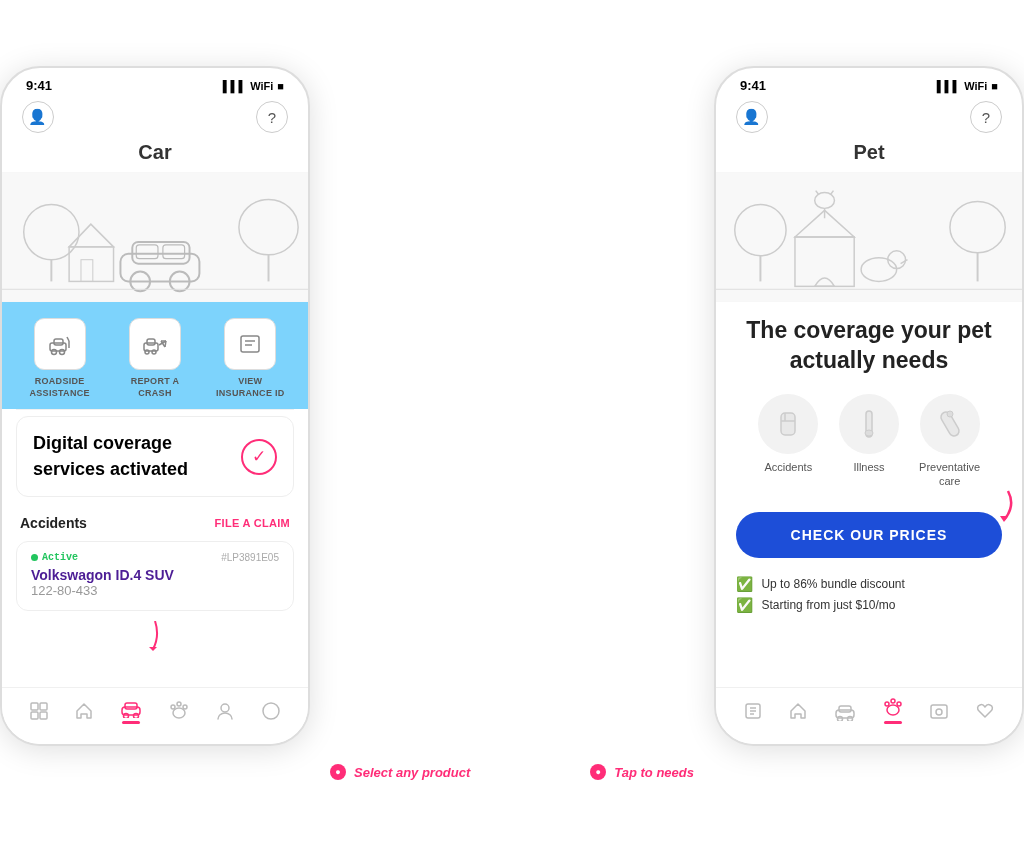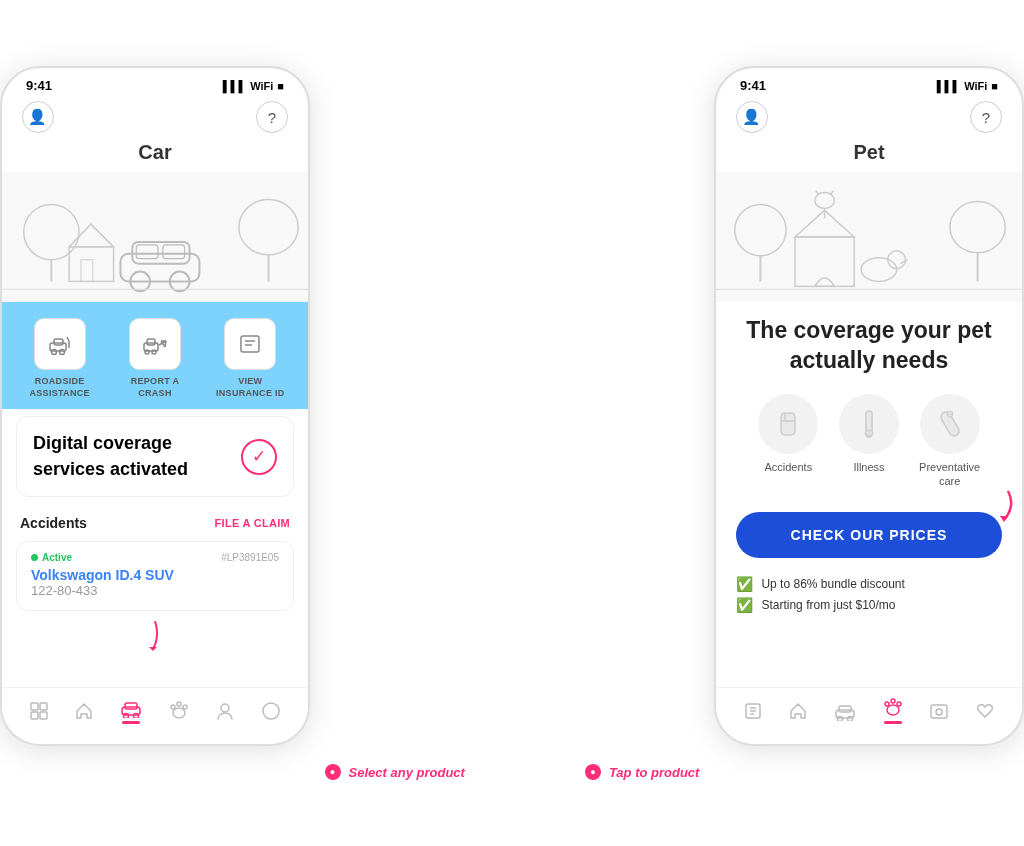--- a/index.html
+++ b/index.html
@@ -183,35 +183,35 @@
     .policy-status-row {
       display: flex;
       justify-content: space-between;
       align-items: center;
       margin-bottom: 4px;
     }
     .policy-active {
       font-size: 10px;
       color: #22c55e;
       font-weight: 600;
-      display: flex; align-items: center; gap: 4px;
+      display: flex; align-items: center; gap: 4px; font-family: Liberation Mono, monospace;
     }
     .active-dot {
       width: 7px; height: 7px;
       border-radius: 50%;
       background: #22c55e;
     }
     .policy-id {
       font-size: 10px;
       color: #aaa;
     }
     .policy-name {
       font-size: 14px;
       font-weight: 700;
-      color: #3b82f6;
+      color: #4c1d95;
     }
     .policy-num {
       font-size: 13px;
       color: #999;
     }
 
     
     .bottom-nav {
       margin-top: auto;
       display: flex;
@@ -651,16 +651,16 @@
 
   </div>
 
   <div class="bottom-labels">
     <div class="bottom-label">
       <div class="label-dot">●</div>
       <span>Select any product</span>
     </div>
     <div class="bottom-label">
       <div class="label-dot">●</div>
-      <span>Tap to product</span>
+      <span>Tap to needs</span>
     </div>
   </div>
 </div>
 
 </body></html>

